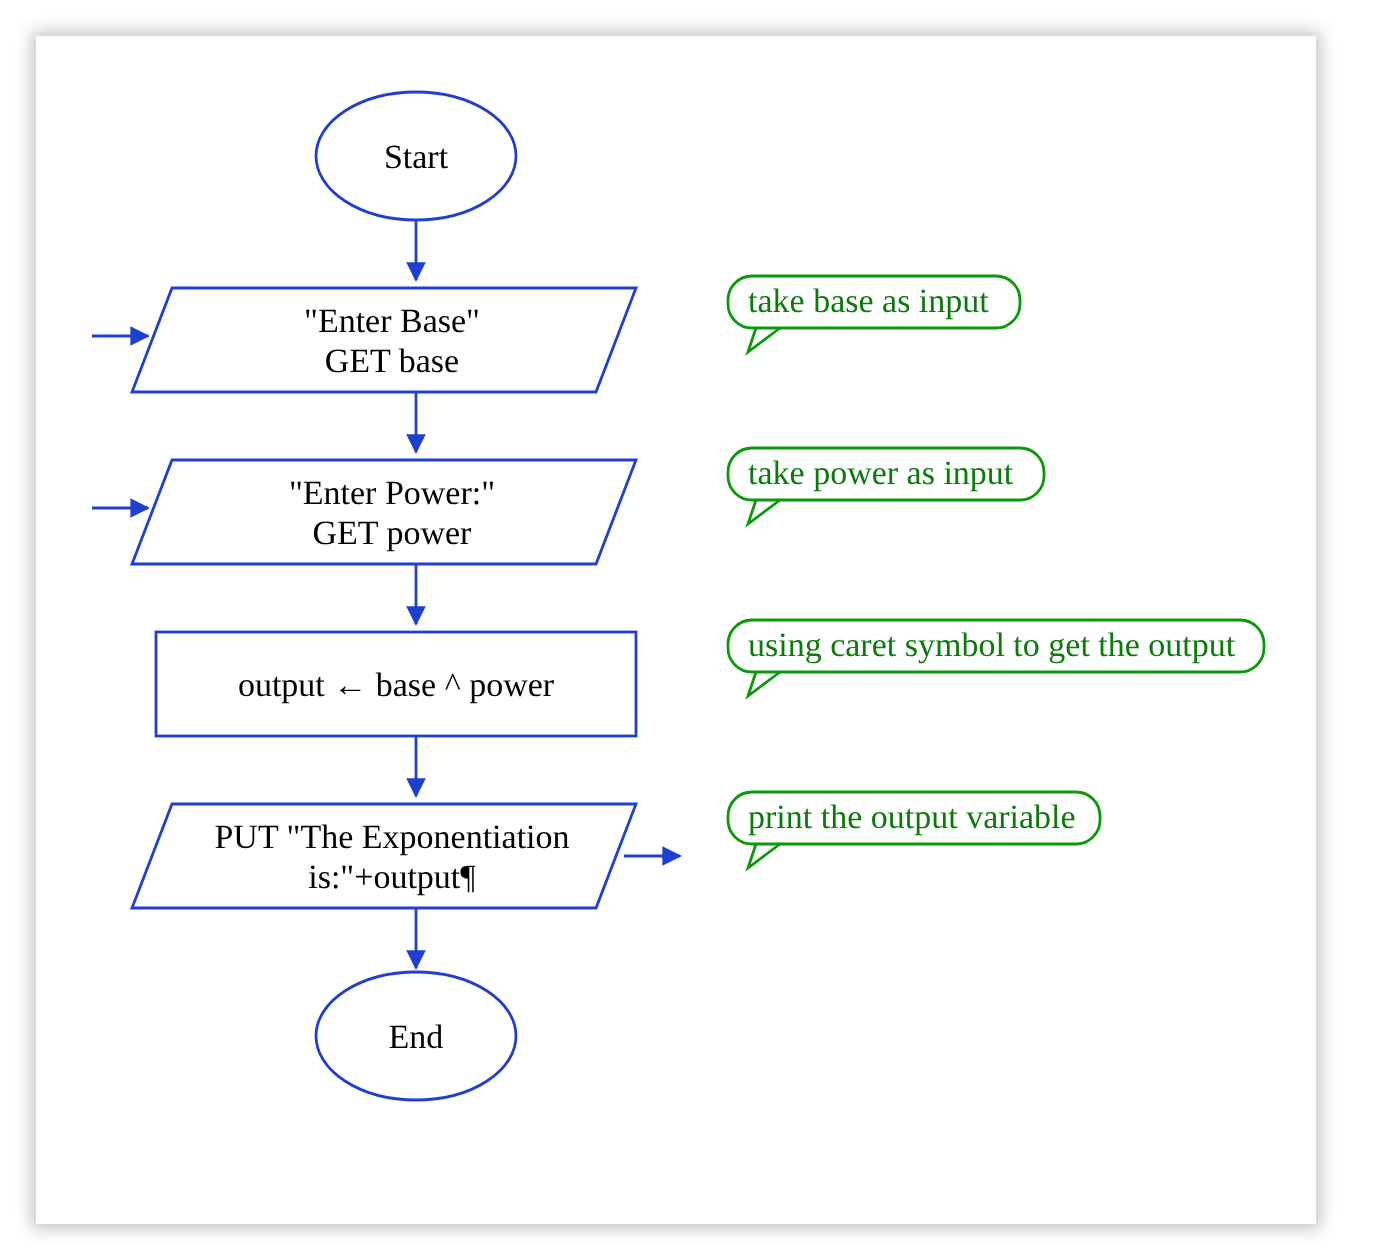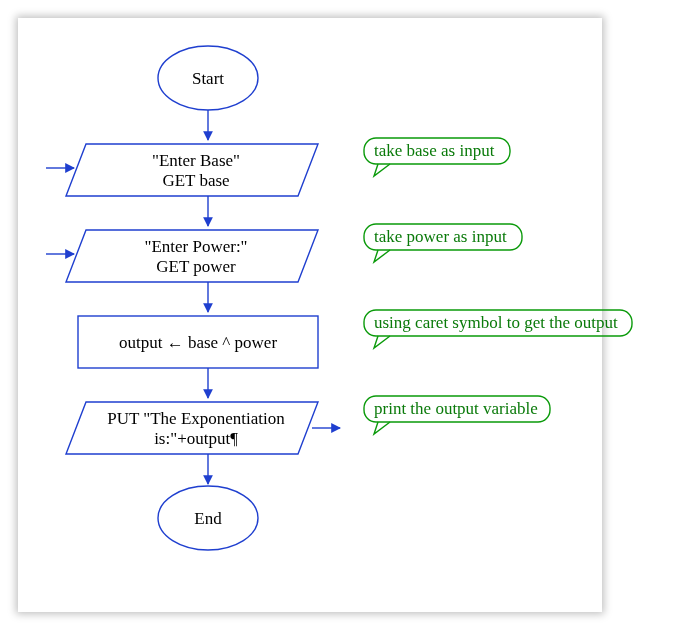--- a/index.html
+++ b/index.html
@@ -11,21 +11,21 @@
   .page {
     width: 700px;
     height: 630px;
     position: relative;
     background: #fff;
   }
   .card {
     position: absolute;
     left: 18px;
     top: 18px;
-    width: 584px;
+    width: 640px;
     height: 594px;
     background: #fff;
     box-shadow: 0 0 8px 2px rgba(0,0,0,0.25);
   }
   svg { display:block; }
   .node-text {
     font-family: "Times New Roman", serif;
     font-size: 17px;
     fill: #000;
   }

